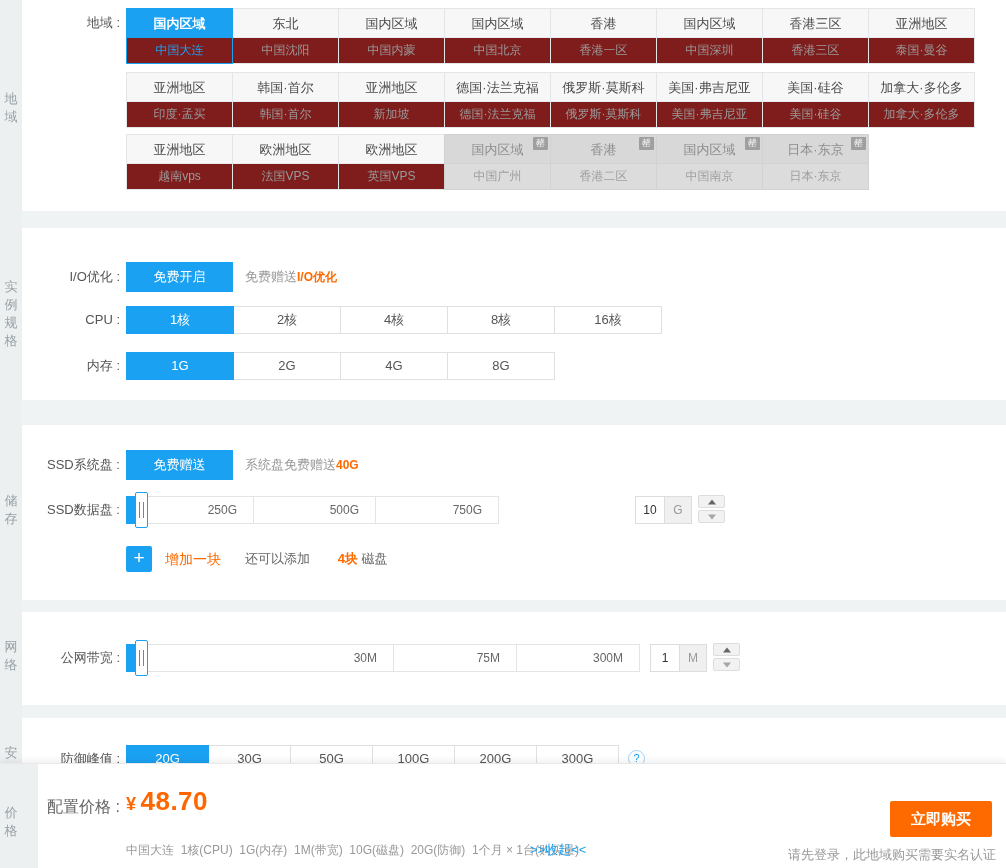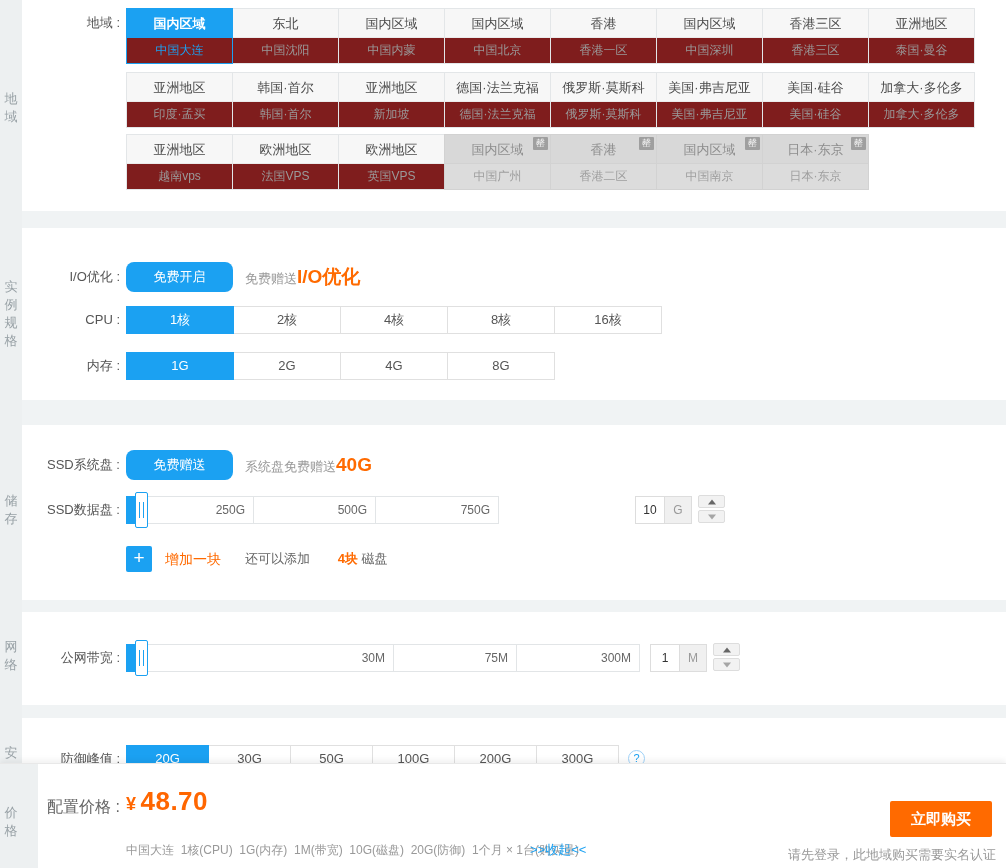--- a/index.html
+++ b/index.html
@@ -44,34 +44,34 @@
 
   
   .opt-row { position:absolute; left:126px; display:flex; }
   .opt { width:108px; height:28px; line-height:26px; margin-left:-1px; border:1px solid #e0e0e0;
          background:#fff; color:#555; font-size:13px; text-align:center; cursor:pointer; }
   .opt:first-child { margin-left:0; }
   .opt.selected { background:#1ba1f2; border-color:#1ba1f2; color:#fff; z-index:2; }
   .opt.def { width:83px; }
 
   .big-btn { position:absolute; left:126px; width:107px; height:30px; line-height:30px;
-             background:#1ba1f2; color:#fff; font-size:13px; text-align:center; cursor:pointer;border-radius:8px; }
+             background:#1ba1f2; color:#fff; font-size:13px; text-align:center; cursor:pointer; }
 
   .hint { position:absolute; left:245px; font-size:13px; color:#999; }
-  .hint .hl { color:#ff6a00; font-weight:bold; font-size:19px; }
+  .hint .hl { color:#ff6a00; font-weight:bold; font-size:12px; }
 
   
   .slider { position:absolute; left:126px; display:flex; }
   .sl-start { position:relative; width:14px; height:28px; background:#1ba1f2; }
   .sl-grip { position:absolute; left:9px; top:-4px; width:13px; height:36px; background:#fff;
              border:1px solid #1ba1f2; border-radius:2px; z-index:3; cursor:ew-resize; }
   .sl-grip i { display:block; width:5px; height:16px; margin:9px auto 0;
                border-left:1px solid #1ba1f2; border-right:1px solid #1ba1f2; }
   .sl-seg { height:28px; line-height:26px; margin-left:-1px; border:1px solid #e2e5e7; background:#fff;
-            font-size:12px; color:#666; text-align:right; padding-right:8px; cursor:pointer; }
+            font-size:12px; color:#666; text-align:right; padding-right:16px; cursor:pointer; }
   .sl-seg.first { border-left:none; }
 
   
   .num-wrap { position:absolute; display:flex; }
   .num-input { width:30px; height:28px; border:1px solid #ddd; text-align:center; font-size:12px;
                color:#333; background:#fff; outline:none;
                font-family:"Liberation Sans","DejaVu Sans",sans-serif; }
   .num-unit { width:28px; height:28px; line-height:26px; margin-left:-1px; border:1px solid #ddd;
               background:#f0f0f0; color:#999; font-size:12px; text-align:center; }
   .spinner { position:absolute; width:27px; }

